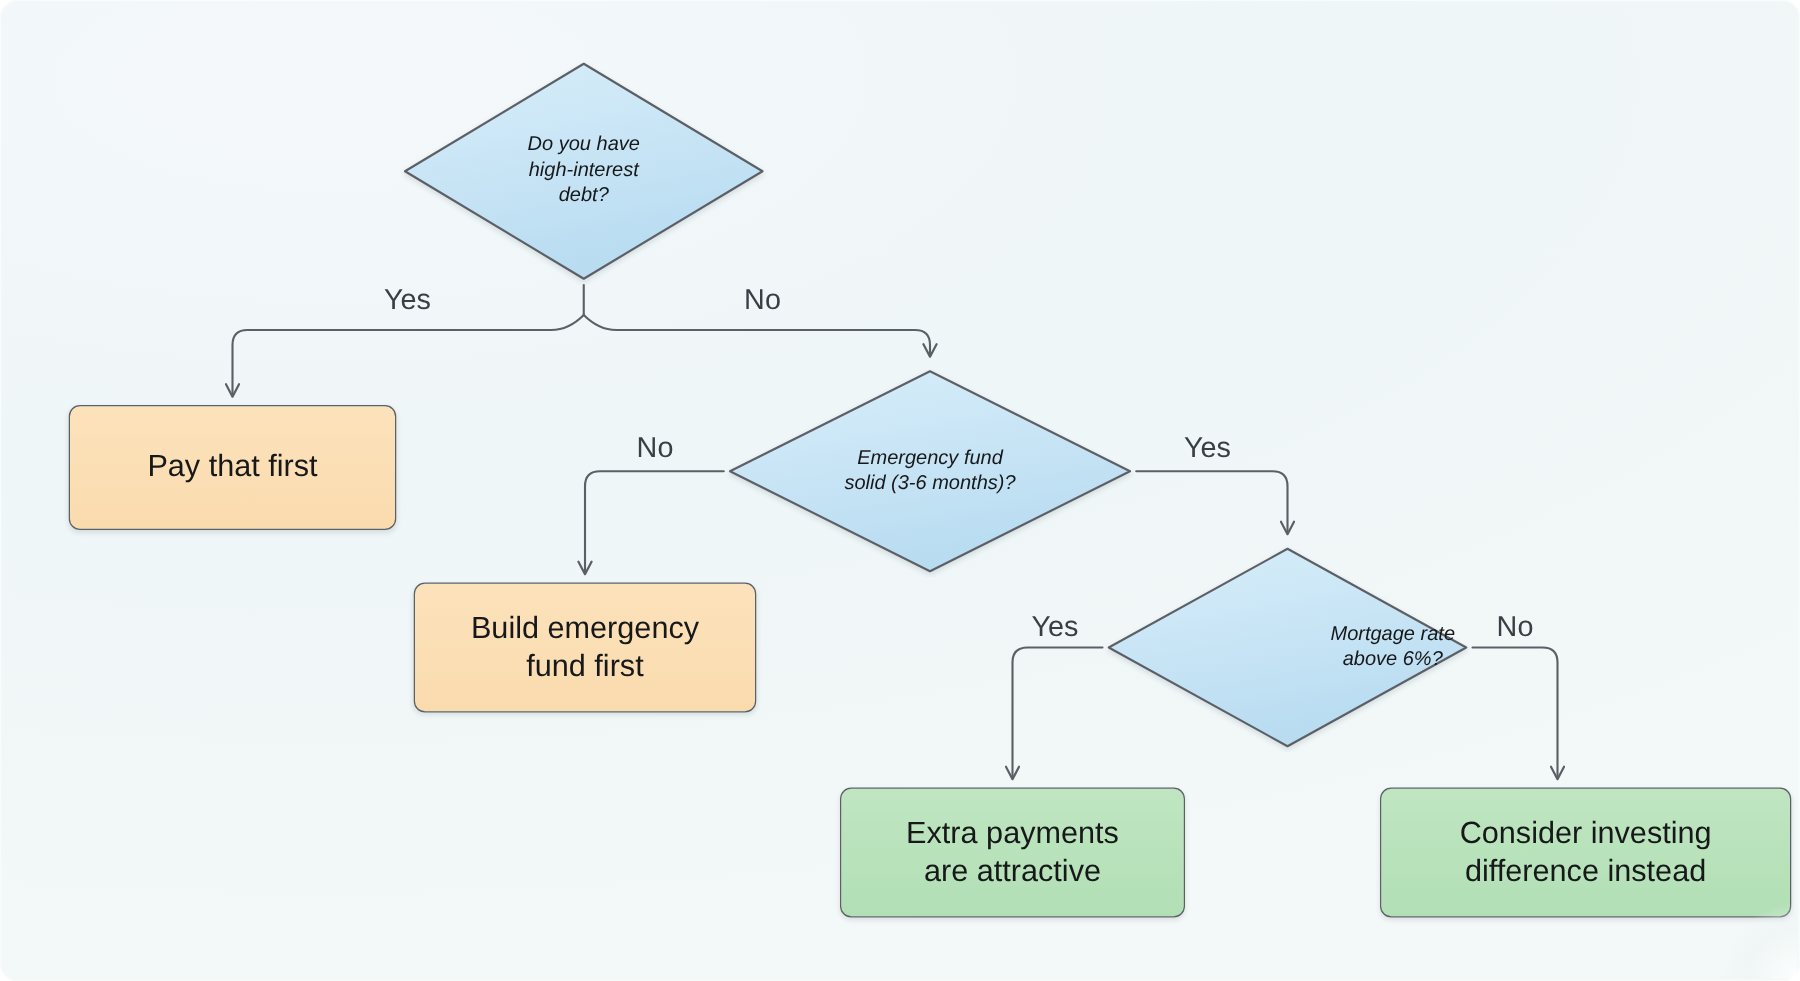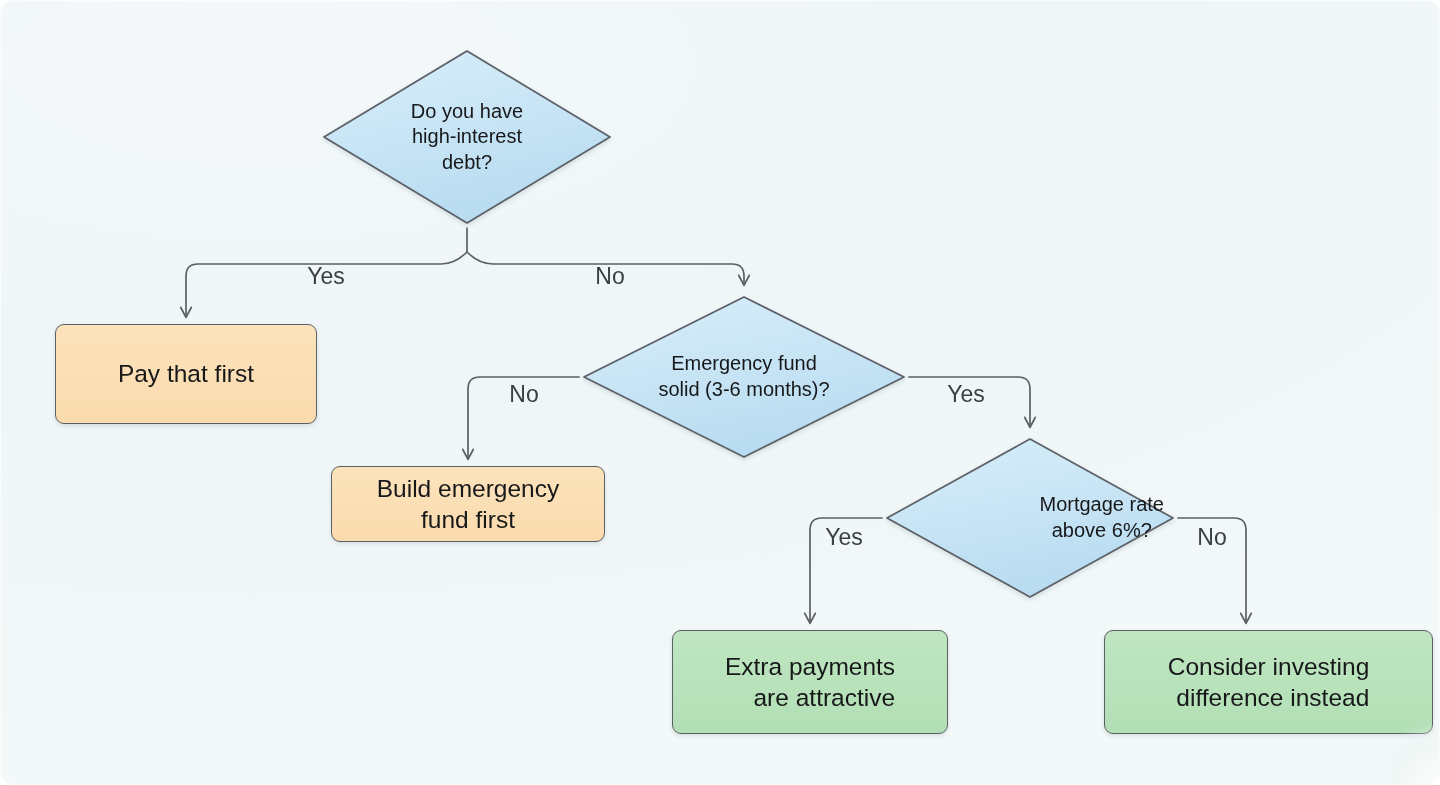--- a/index.html
+++ b/index.html
@@ -50,44 +50,43 @@
     border: 1.6px solid #5b6066;
     border-radius: 9px;
     font-size: 24.5px;
     box-shadow: 0 2px 4px rgba(40,60,70,0.13);
   }
   .node-box.orange {
     background: linear-gradient(180deg, #fce2bb 0%, #fadbae 100%);
   }
   .node-box.green {
     background: linear-gradient(180deg, #bfe6c1 0%, #b2dfb5 100%);
-    text-align: right;
   }
   .node-diamond {
     background: transparent;
     border: none;
-    font-size: 20px;
+    font-size: 16px;
+    font-style: italic;
   }
   .node-diamond .dia-shape {
     position: absolute;
     inset: 0;
     z-index: 0;
   }
   .node-diamond .dia-label {
     position: relative;
     z-index: 1;
     padding: 0 14px;
   }
   .edge-label {
     position: absolute;
     font-size: 23px;
     color: #3a3f45;
     transform: translate(-50%, -50%);
     white-space: nowrap;
-    margin-top: 36px;
   }
   .corner-curl {
     position: absolute;
     right: 2px;
     bottom: 2px;
     width: 60px;
     height: 60px;
     background: radial-gradient(circle at 100% 100%,
                 rgba(255,255,255,0.85) 0%,
                 rgba(236,245,243,0.55) 48%,
@@ -146,21 +145,21 @@
   </div>
 
   <div class="node node-diamond" style="left:579px; top:292px; width:330px; height:170px;">
     <svg class="dia-shape" viewBox="0 0 330 170">
       <path d="M165 5 L325 85 L165 165 L5 85 Z" fill="url(#diaFill)" stroke="#5b6066" stroke-width="1.7" stroke-linejoin="round" filter="url(#nodeShadow)"></path>
     </svg>
     <span class="dia-label">Emergency fund
 solid (3-6 months)?</span>
   </div>
 
-  <div class="node node-box orange" style="left:331px; top:466px; width:274px; height:76px;">
+  <div class="node node-box orange" style="left:331px; top:466px; width:274px; height:104px;">
     <span>Build emergency
 fund first</span>
   </div>
 
   <div class="node node-diamond" style="left:882px; top:434px; width:296px; height:168px;justify-content:flex-end;">
     <svg class="dia-shape" viewBox="0 0 296 168">
       <path d="M148 5 L291 84 L148 163 L5 84 Z" fill="url(#diaFill)" stroke="#5b6066" stroke-width="1.7" stroke-linejoin="round" filter="url(#nodeShadow)"></path>
     </svg>
     <span class="dia-label">Mortgage rate
 above 6%?</span>

